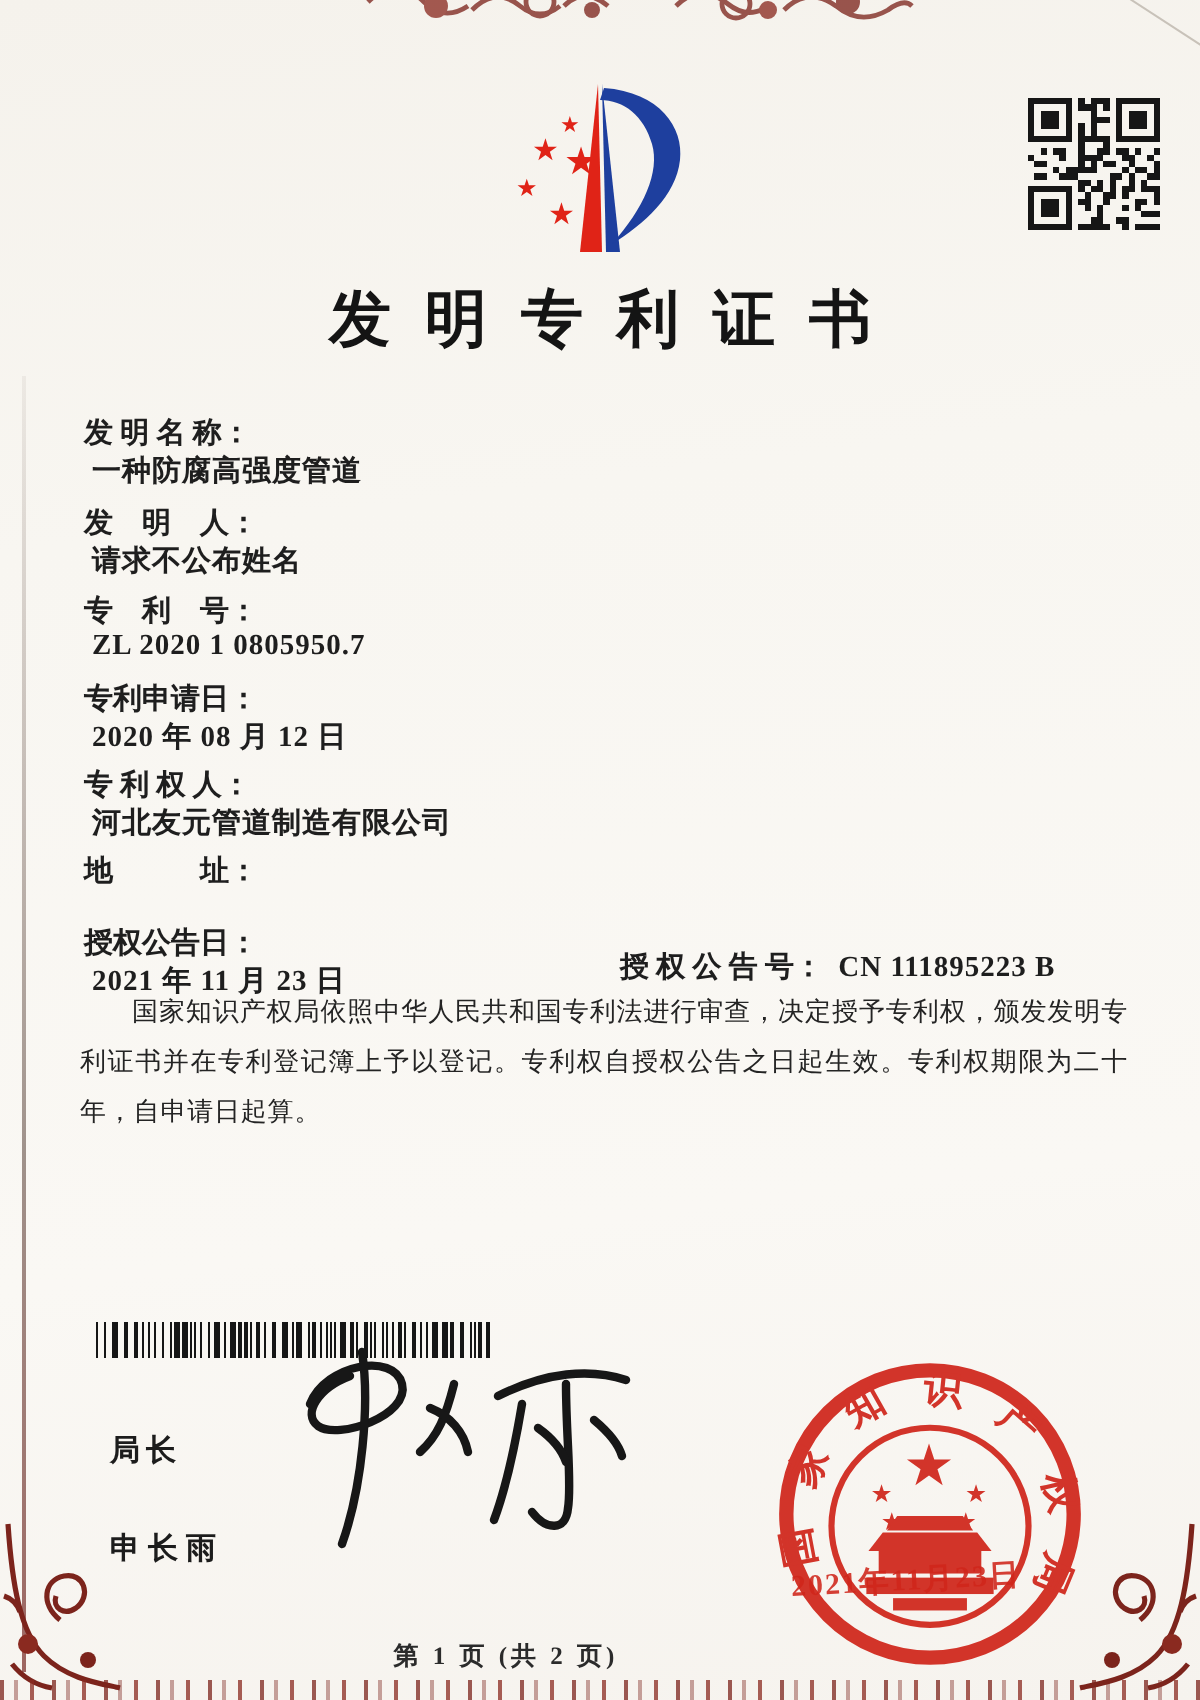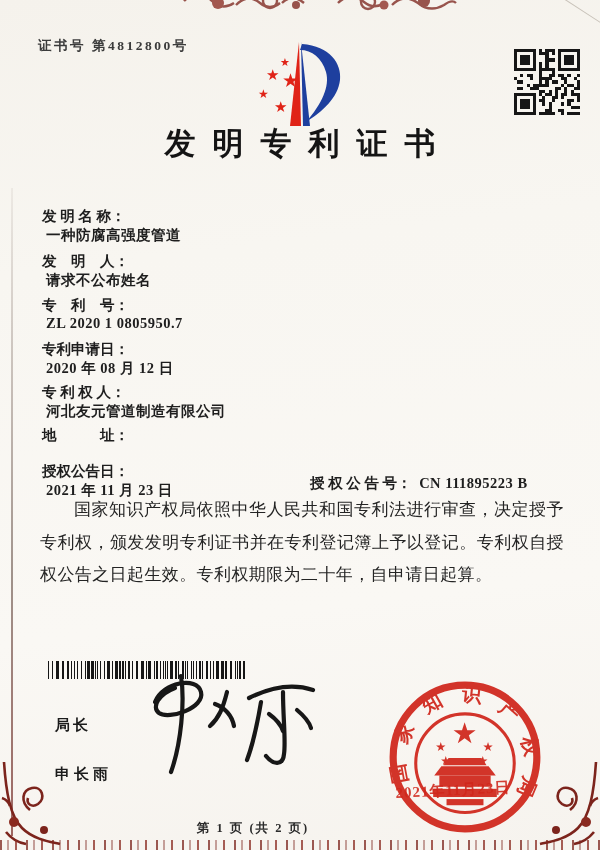--- a/index.html
+++ b/index.html
@@ -11,30 +11,30 @@
   
   .top-ornament{position:absolute;left:178px;top:-17px;width:280px;height:32px;overflow:visible;opacity:.9;}
   
   .fold-line{position:absolute;left:11px;top:188px;width:2px;height:648px;
     background:linear-gradient(to bottom,rgba(70,45,35,.06),rgba(70,45,35,.5) 60%,rgba(110,25,20,.65));}
   .corner-diag{position:absolute;left:540px;top:12px;width:90px;height:1px;background:#c8c2b9;transform:rotate(33deg);}
   
   .cert-no{position:absolute;left:38px;top:37px;font-size:13.5px;font-weight:600;letter-spacing:2.5px;color:#3b3b3b;}
   .logo{position:absolute;left:252px;top:40px;width:100px;height:90px;}
   .qr{position:absolute;left:514px;top:49px;width:66px;height:66px;}
-  .title{position:absolute;left:0;right:0;top:123px;margin:0;text-align:center;
+  .title{position:absolute;left:0;right:0;top:123px;margin:16px;text-align:center;
     font-size:31px;font-weight:bold;letter-spacing:17px;text-indent:17px;color:#141414;}
   
   .fields{position:absolute;left:42px;top:0;width:540px;}
   .frow{position:absolute;display:flex;font-size:14.5px;font-weight:bold;color:#1e1e1e;white-space:nowrap;flex-direction:column;}
   .frow .lbl{display:inline-block;}
   .frow .val{display:inline-block;margin-left:4px;letter-spacing:.5px;}
   .gazette{position:absolute;left:268px;top:12px;}
   
-  .body-text{position:absolute;left:40px;top:494px;width:524px;font-size:17px;line-height:1.92;
+  .body-text{position:absolute;left:40px;top:494px;width:524px;font-size:13px;line-height:1.92;
     color:#242424;text-align:justify;letter-spacing:.4px;}
   .body-text p{margin:0;text-indent:2em;}
   
   .barcode{position:absolute;left:48px;top:661px;width:198px;height:18px;}
   .director{position:absolute;left:55px;top:716px;font-size:15px;font-weight:bold;color:#1c1c1c;}
   .director .d-title{letter-spacing:3px;}
   .director .d-name{margin-top:30px;letter-spacing:4px;}
   .signature{position:absolute;left:133px;top:668px;width:195px;height:118px;}
   .seal{position:absolute;left:387px;top:679px;width:156px;height:156px;opacity:.93;}
   .date-stamp{position:absolute;left:368px;top:781px;width:170px;text-align:center;
@@ -64,21 +64,20 @@
       <circle cx="190" cy="19" r="7" fill="none"></circle>
       <circle cx="206" cy="22" r="4.5" fill="#8a2a20" stroke="none"></circle>
       <path d="M214,22 q12,-12 26,-2 q12,10 26,2 q8,-6 12,-2"></path>
       <circle cx="246" cy="18" r="6" fill="#7c241c" stroke="none"></circle>
     </g>
   </svg>
 
   <div class="fold-line"></div>
   <div class="corner-diag"></div>
 
-  <div class="cert-no">证书号 第4812800号</div>
 
   <svg class="logo" viewBox="0 0 100 90">
     <text x="14" y="40" font-size="15" fill="#e02317">★</text>
     <text x="28" y="26" font-size="11" fill="#e02317">★</text>
     <text x="6" y="58" font-size="12" fill="#e02317">★</text>
     <text x="30" y="47" font-size="19" fill="#e02317">★</text>
     <text x="22" y="72" font-size="15" fill="#e02317">★</text>
     <polygon points="47,2 38,86 49,86" fill="#e02317"></polygon>
     <polygon points="49,2 51,86 58,86" fill="#1e3f9e"></polygon>
     <path d="M50,4 C78,6 90,24 88,40 C86,58 70,72 54,82 C70,64 78,46 74,32 C70,18 60,10 48,10 Z" fill="#1e3f9e"></path>

